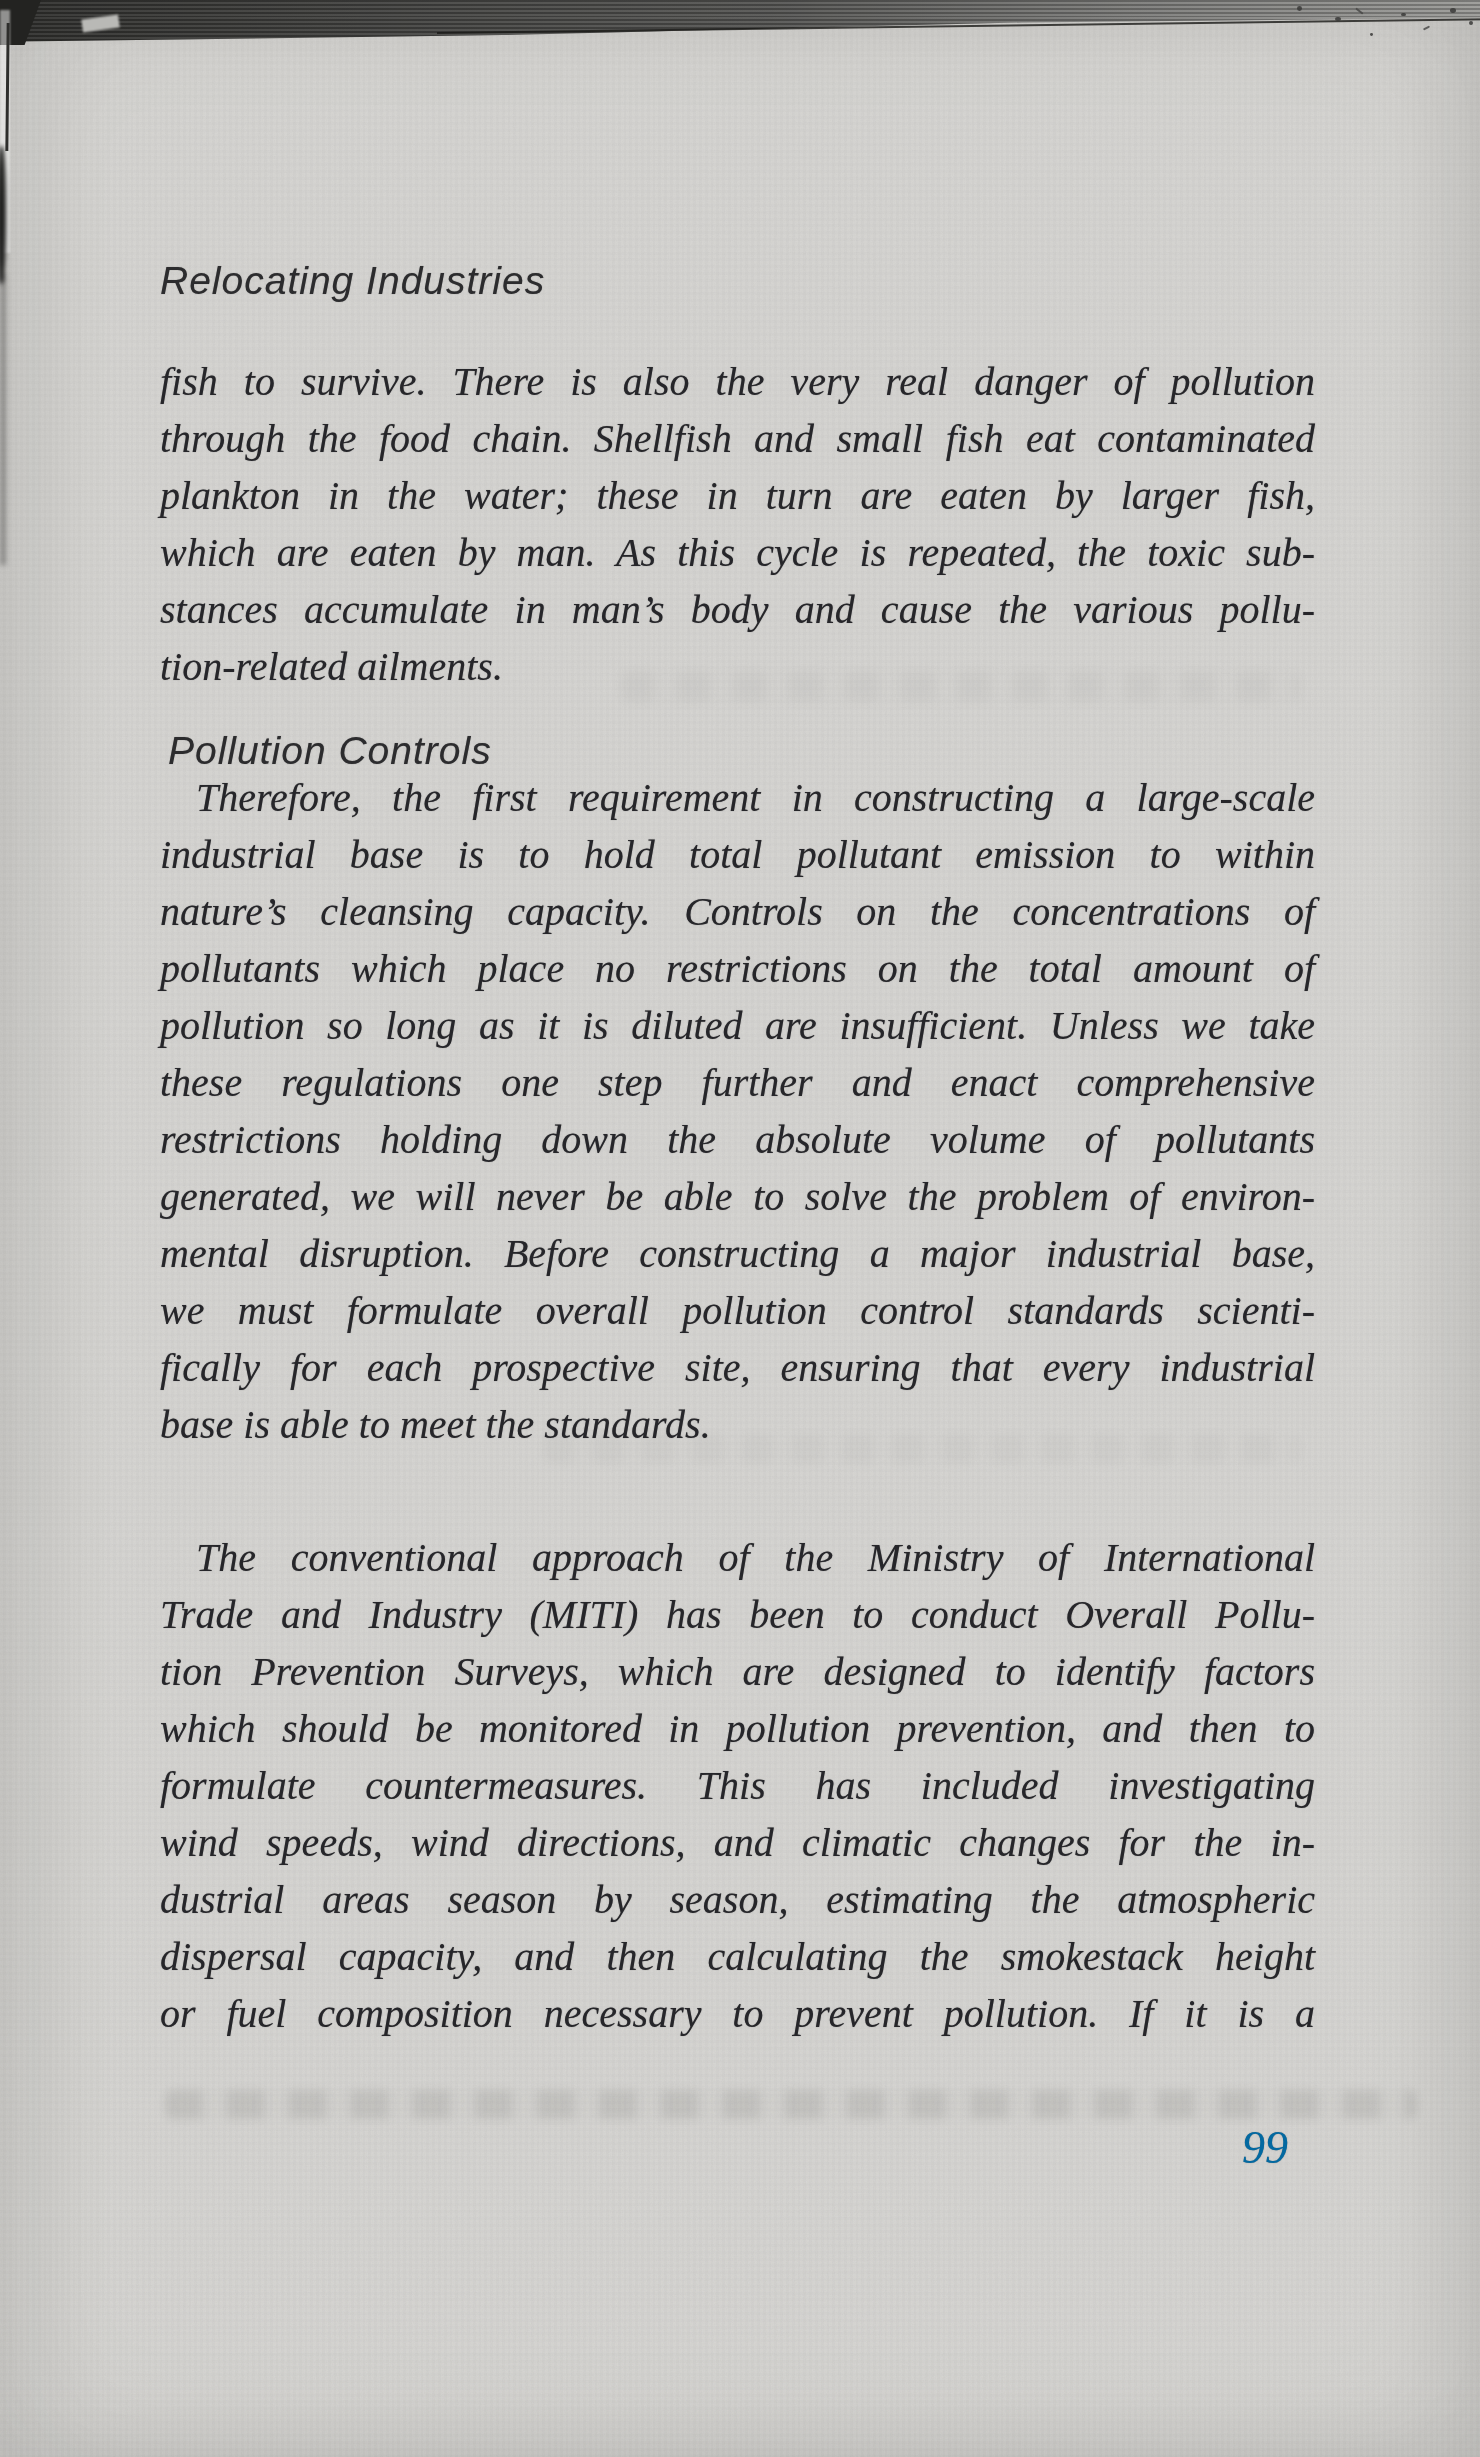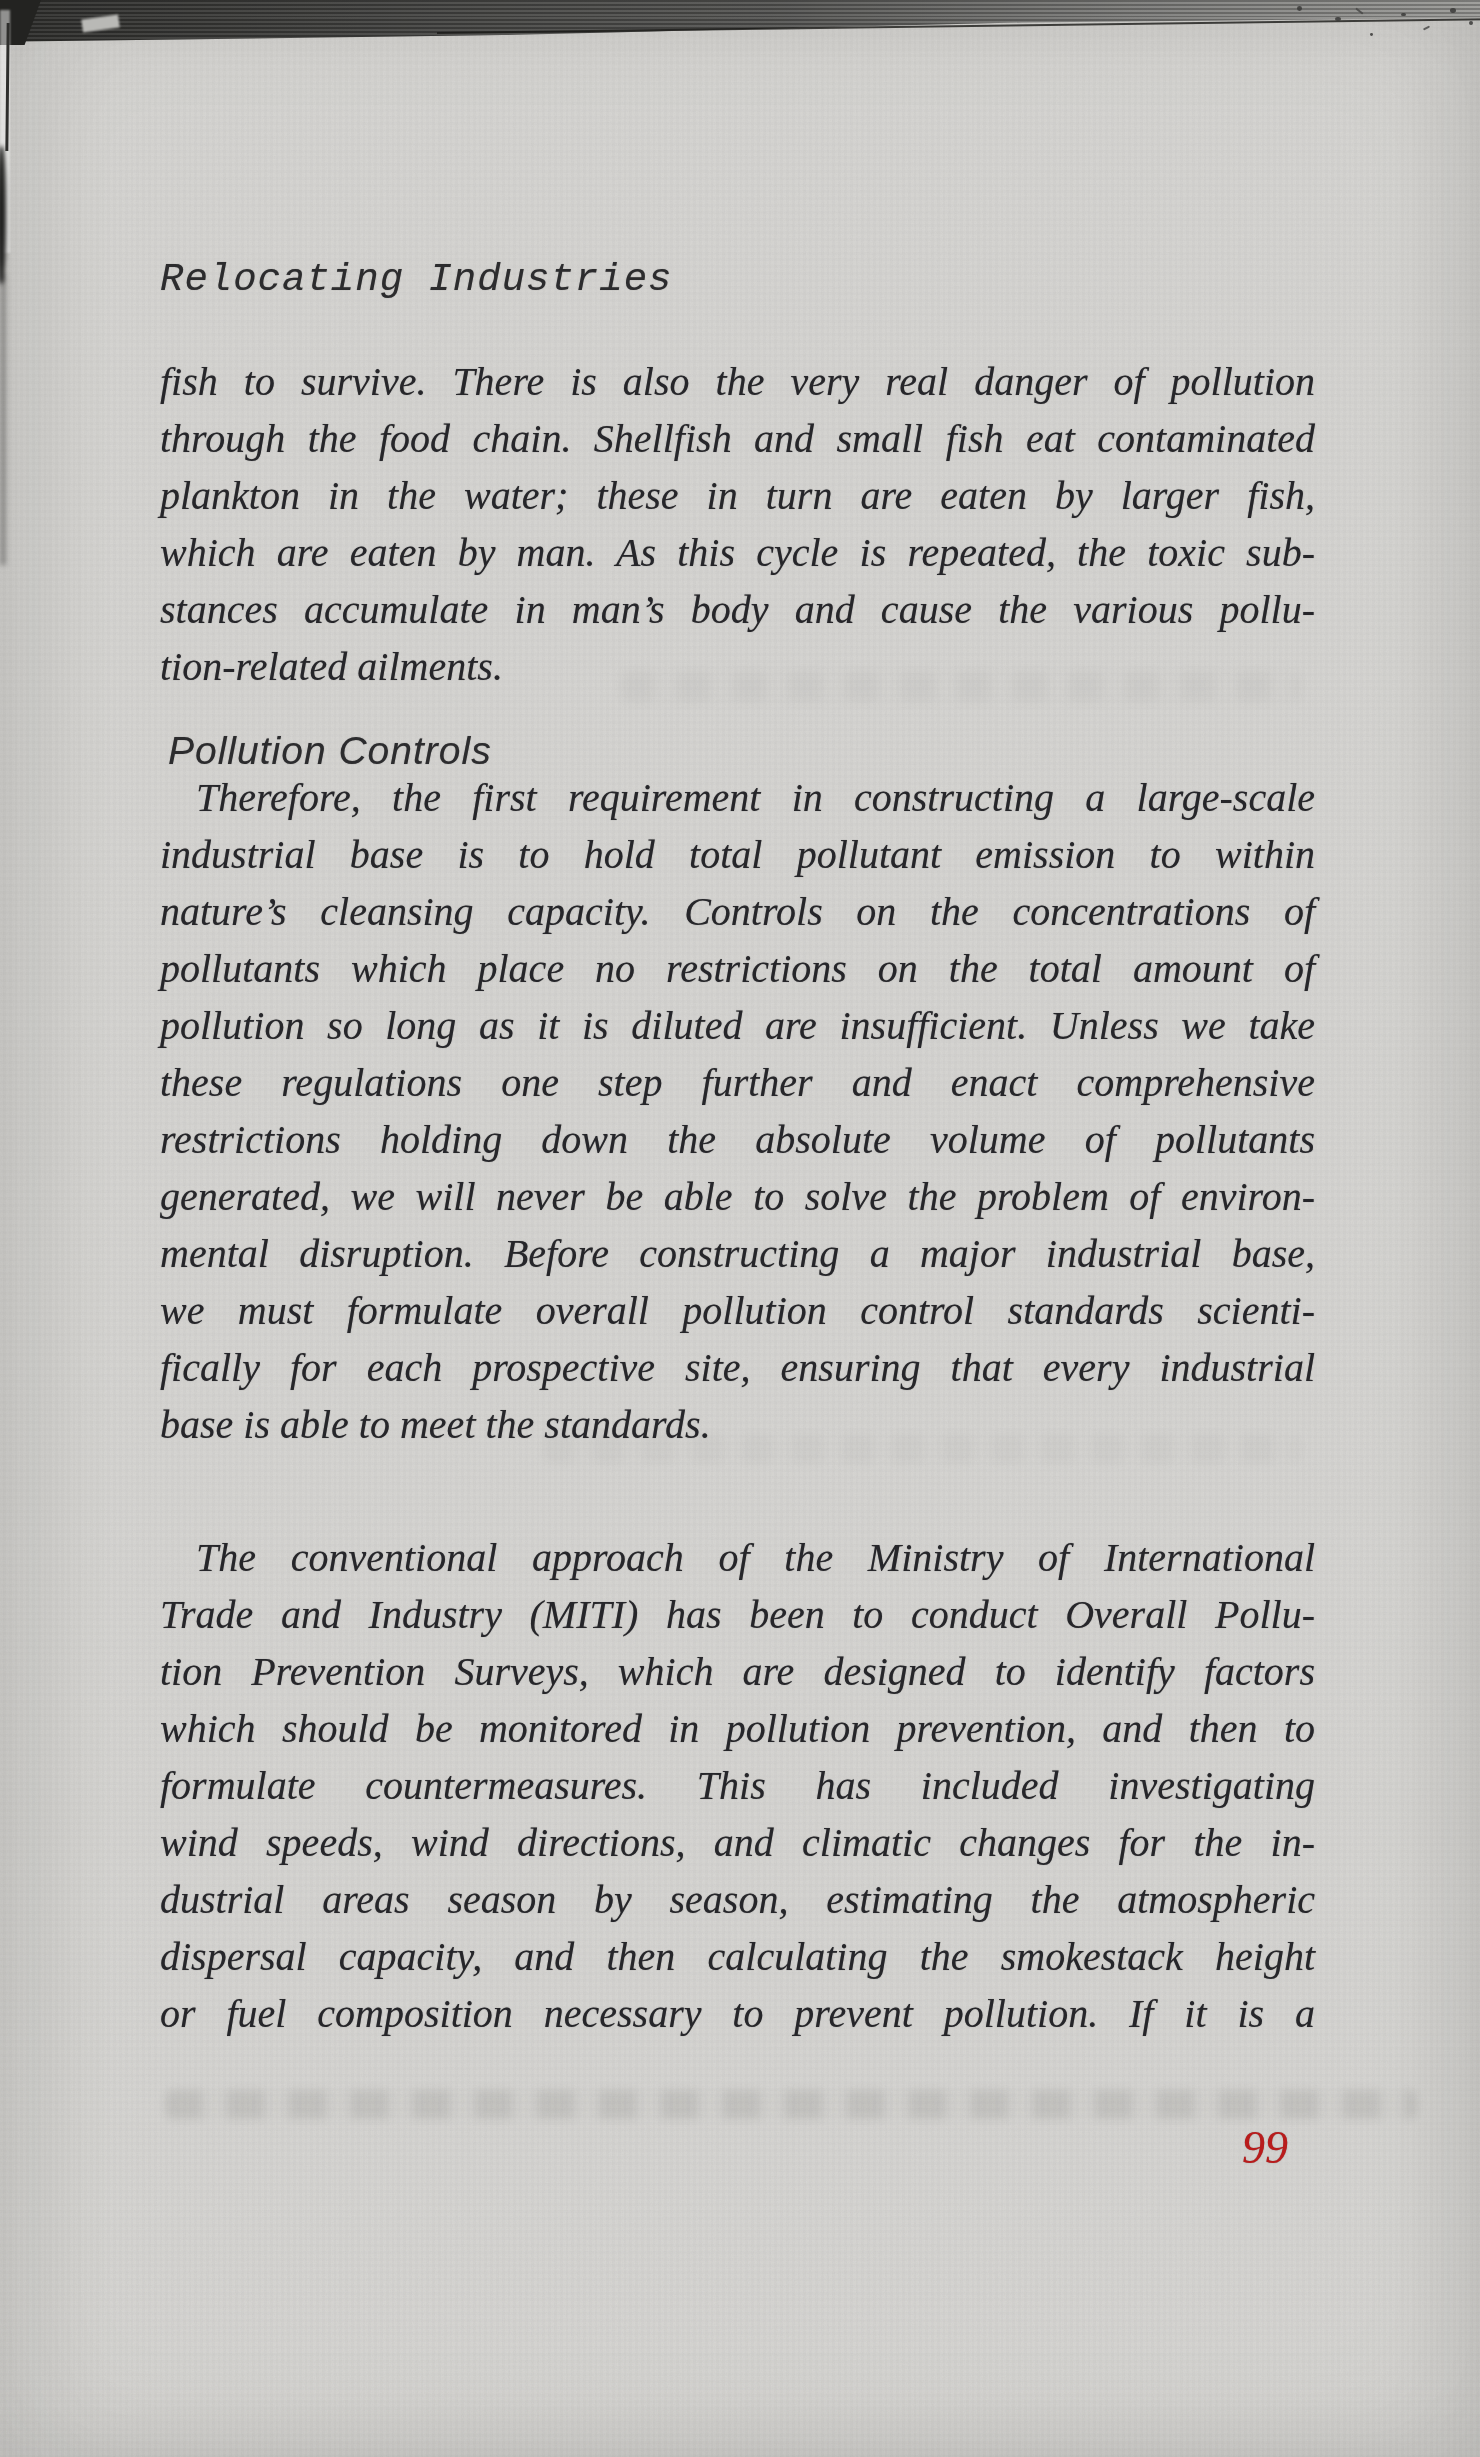--- a/index.html
+++ b/index.html
@@ -47,36 +47,36 @@
   .bleed{position:absolute;pointer-events:none;filter:blur(4.9px);border-radius:7.8px;}
   .bleed-1{left:621px;top:671px;width:679px;height:31px;opacity:.5;
     background:repeating-linear-gradient(90deg, rgba(90,90,88,0.10) 0 33px, rgba(90,90,88,0.02) 33px 56px);}
   .bleed-2{left:543px;top:1434px;width:757px;height:29px;opacity:.45;
     background:repeating-linear-gradient(90deg, rgba(90,90,88,0.10) 0 29px, rgba(90,90,88,0.02) 29px 50px);}
   .bleed-3{left:165px;top:2090px;width:1252px;height:29px;opacity:.8;
     background:repeating-linear-gradient(90deg, rgba(78,78,76,0.16) 0 37px, rgba(78,78,76,0.03) 37px 62px);}
 
   
   .running-header{position:absolute;left:160px;top:259px;
-    font-family:Liberation Mono, monospace;font-style:italic;
+    font-family:Liberation Sans, sans-serif;font-style:italic;
     font-size:39px;line-height:43px;color:#2c2c2e;letter-spacing:1px;
     text-shadow:0 0 1px rgba(40,40,40,0.4);text-align:right;}
   .section-heading{position:absolute;left:168px;top:729px;
     font-family:"Liberation Sans","DejaVu Sans",sans-serif;font-style:italic;
     font-size:39px;line-height:43px;color:#2c2c2e;letter-spacing:1px;
     text-shadow:0 0 1px rgba(40,40,40,0.4);}
   .para{position:absolute;left:160px;width:1155px;
     font-size:40px;line-height:57px;color:var(--ink,#26262a);
     text-shadow:0 0 1px rgba(30,30,30,0.45);}
   #para-0{top:353px;} #para-1{top:769px;} #para-2{top:1489px;margin-top:40px;}
   .line{text-align:justify;text-align-last:justify;text-justify:inter-word;font-style:italic;}
   .line.flush-left{text-align-last:left;}
   .line.indent{text-indent:36px;}
   .page-number{position:absolute;left:1242px;top:2123px;width:58px;
-    font-style:italic;font-size:46px;line-height:49px;color:#b91c1c;
+    font-style:italic;font-size:46px;line-height:49px;color:#0369a1;
     text-shadow:0 0 1px rgba(30,30,30,0.4);}
 </style>
 </head>
 <body>
 
 <div class="page">
 
   <div class="paper-texture"></div>
 
   <svg class="grain" width="1481" height="2458" aria-hidden="true" viewBox="0 0 1526 2533">

